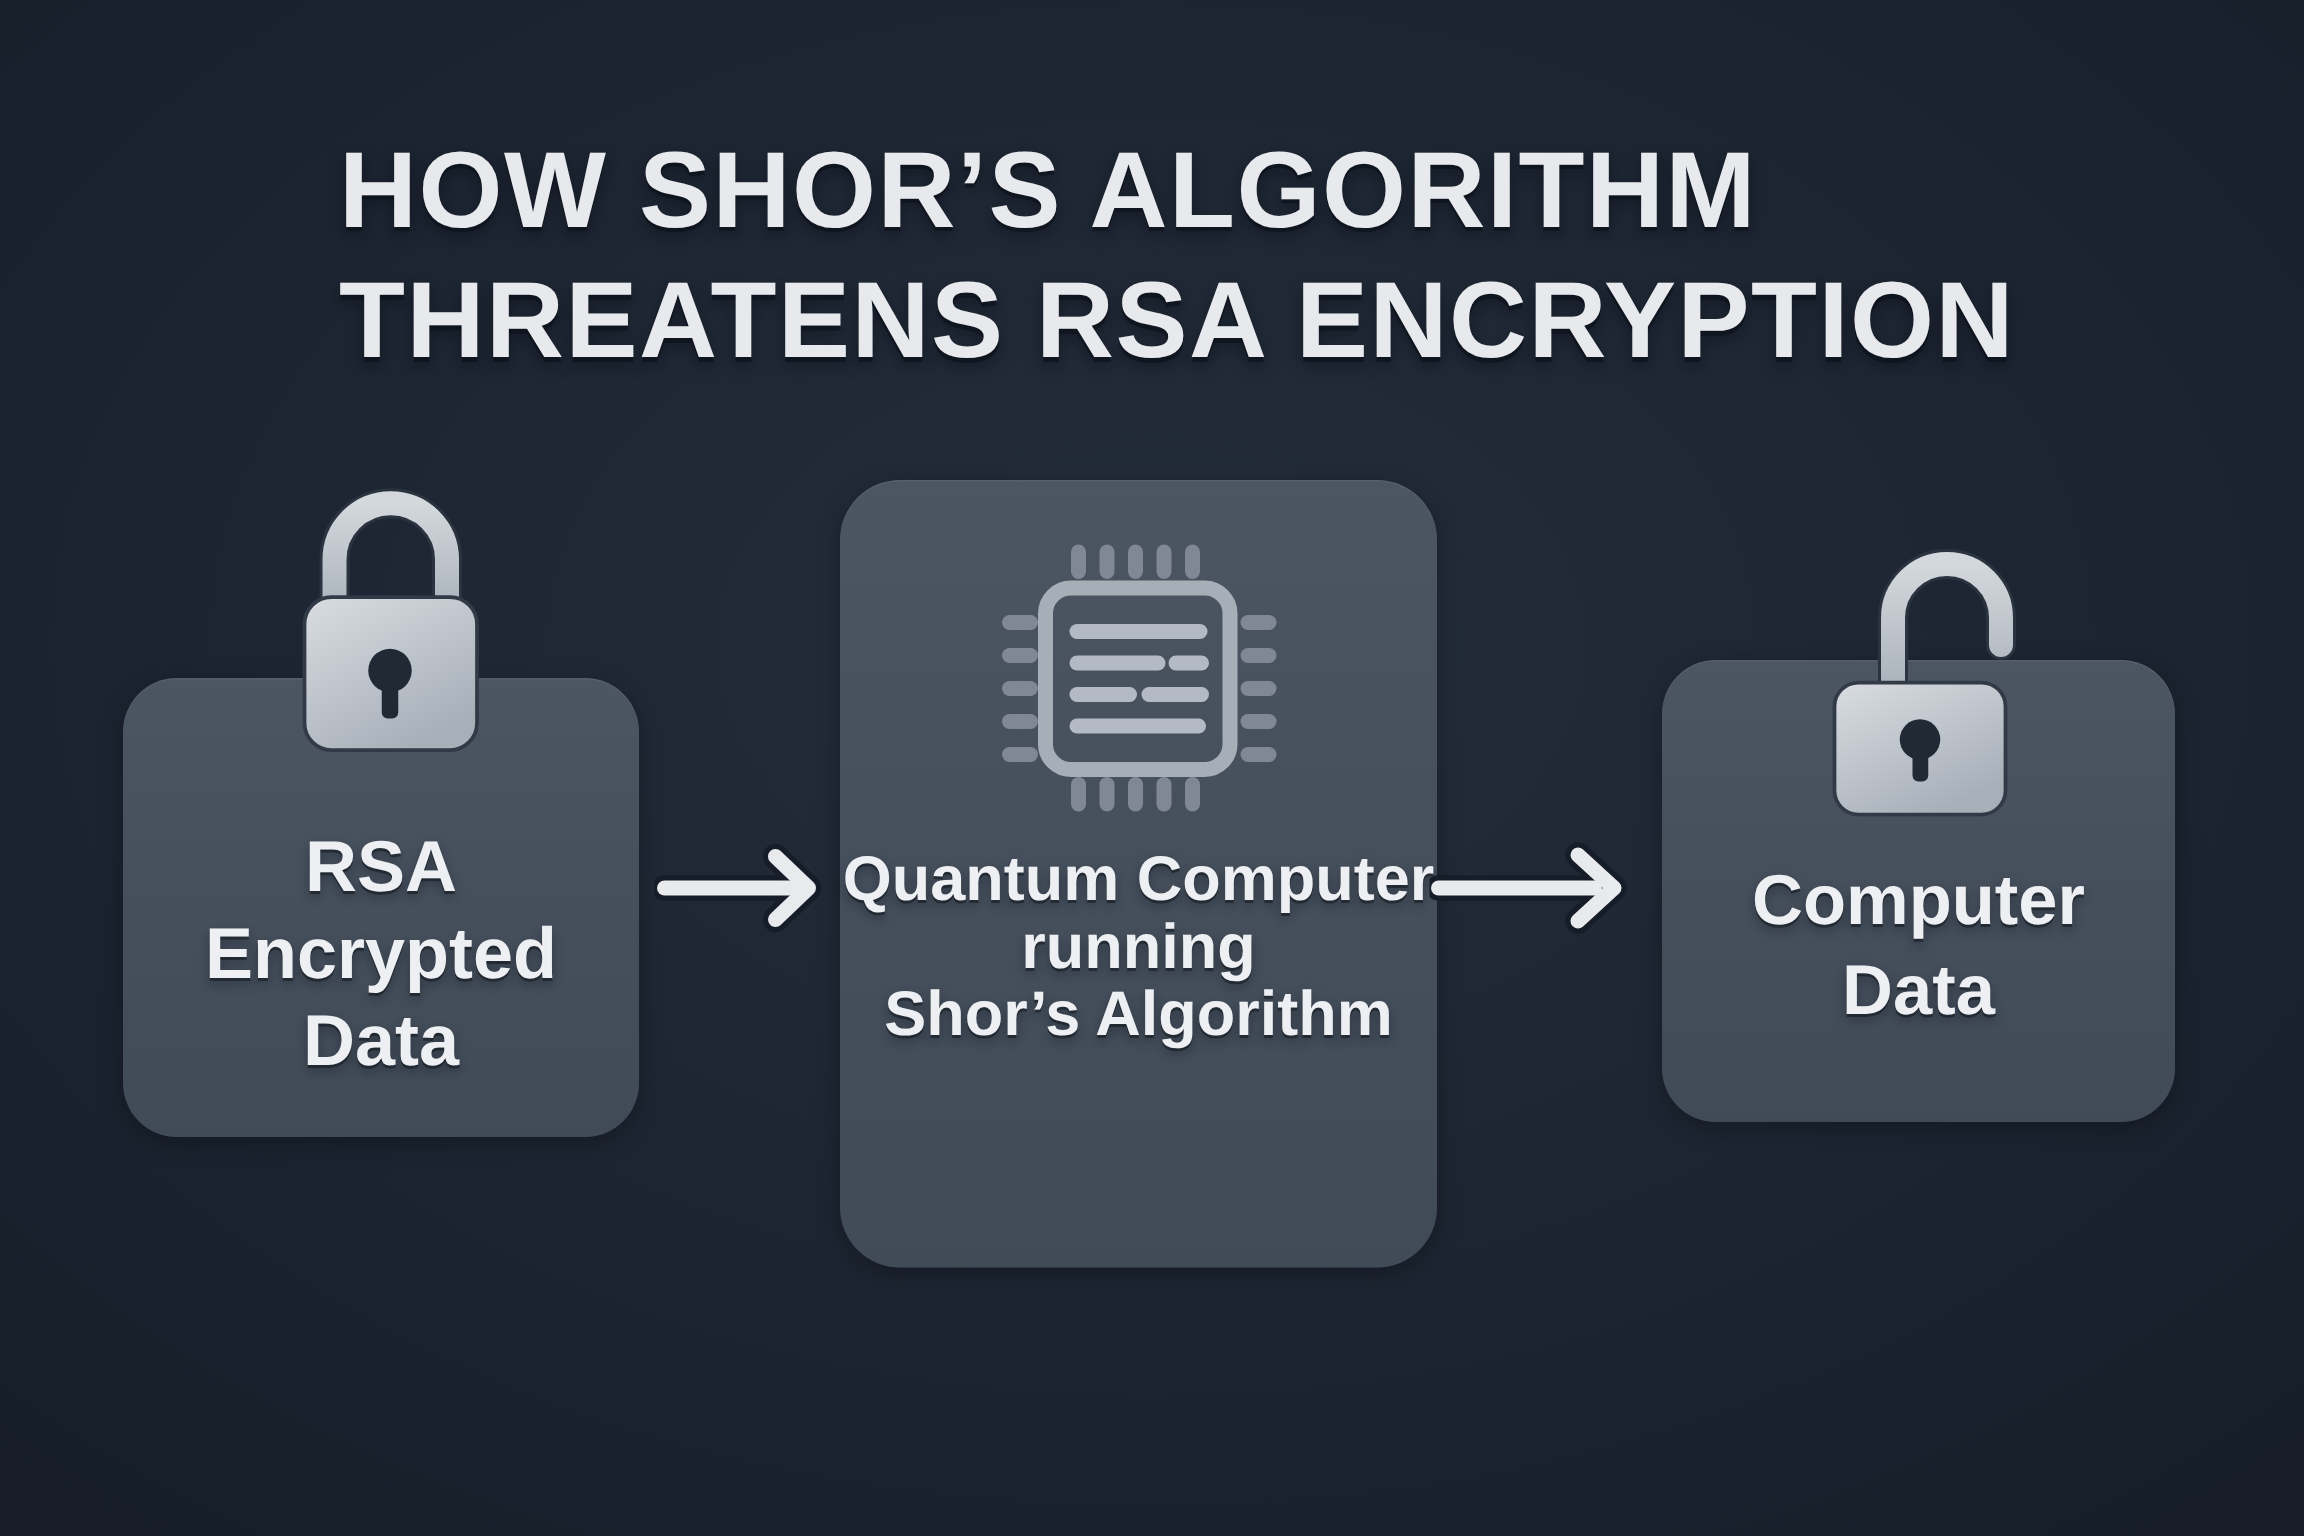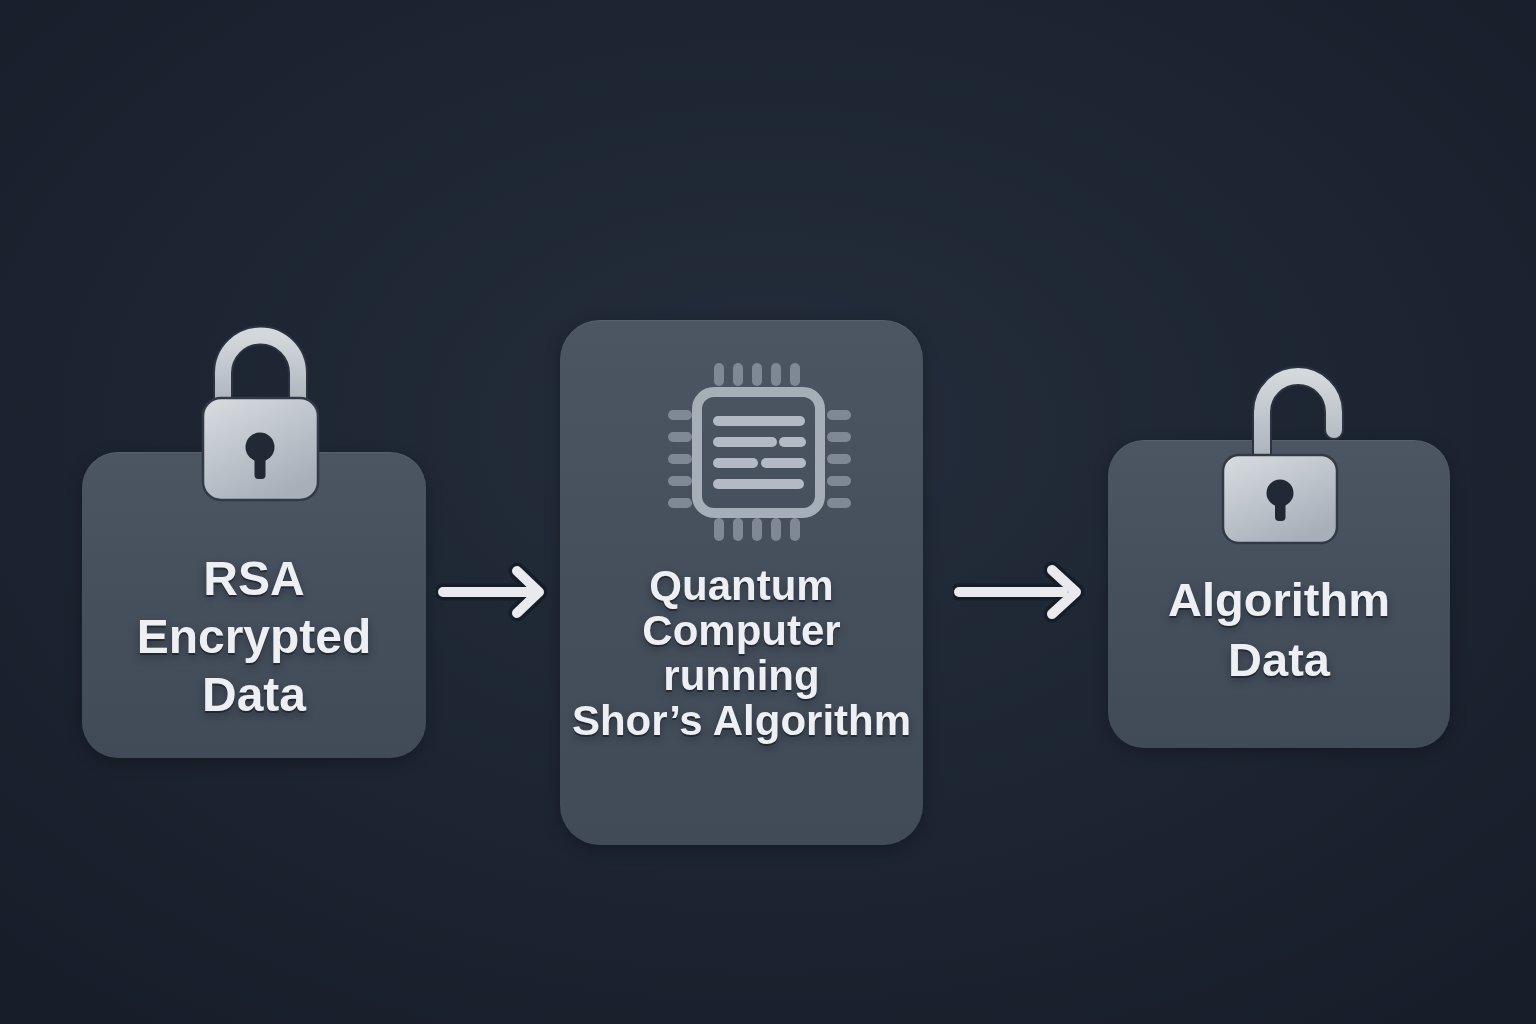--- a/index.html
+++ b/index.html
@@ -17,21 +17,21 @@
     color:#e7e9ec;
     text-shadow:0 3px 0 rgba(10,15,23,.55), 0 5px 10px rgba(8,12,20,.45);
     white-space:pre-line;
   }
   .node-box{
     position:absolute;
     background:linear-gradient(180deg,#4c5663 0%,#46505d 45%,#414b58 100%);
     box-shadow:0 4px 16px rgba(0,0,0,.28), inset 0 1px 0 rgba(255,255,255,.06);
   }
   .box-left{left:82px;top:452px;width:344px;height:306px;border-radius:36px;}
-  .box-mid{left:560px;top:320px;width:363px;height:525px;border-radius:40px;}
+  .box-mid{left:560px;top:320px;width:398px;height:525px;border-radius:40px;}
   .box-right{left:1108px;top:440px;width:342px;height:308px;border-radius:36px;}
   .node-label{
     position:absolute;left:0;right:0;
     text-align:center;
     color:#edeff2;font-weight:700;
     white-space:pre-line;
     text-shadow:0 2px 0 rgba(12,17,26,.5), 0 4px 8px rgba(10,14,22,.35);
   }
   .label-left{top:98px;font-size:48px;line-height:58px;}
   .label-mid{top:243px;font-size:42px;line-height:45px;}
@@ -43,20 +43,22 @@
     font-size:64px;letter-spacing:4px;
     text-shadow:0 3px 0 rgba(12,17,26,.5), 0 5px 9px rgba(10,14,22,.35);
   }
   .icon-abs{position:absolute;}
 </style>
 </head>
 <body>
 
 <div class="canvas">
 
+  <div class="title">HOW SHOR’S ALGORITHM
+THREATENS RSA ENCRYPTION</div>
 
   <div class="node-box box-left">
     <div class="node-label label-left">RSA
 Encrypted
 Data</div>
   </div>
 
   <svg class="icon-abs" style="left:195px;top:325px;" width="130" height="185" viewBox="0 0 130 185">
     <defs>
       <linearGradient id="lockBodyA" x1="0" y1="0" x2="0.6" y2="1">
@@ -131,21 +133,21 @@
       <path d="M6,32 L110,32"></path>
         <path d="M99,10 L123,32 L99,54"></path>
     </g>
     <g stroke="#e8eaed" stroke-width="10" stroke-linecap="round" stroke-linejoin="round" fill="none">
       <path d="M6,32 L110,32"></path>
         <path d="M99,10 L123,32 L99,54"></path>
     </g>
   </svg>
 
   <div class="node-box box-right">
-    <div class="node-label label-right">Algorithm
+    <div class="node-label label-right">Computer
 Data</div>
   </div>
 
   <svg class="icon-abs" style="left:1213px;top:360px;" width="140" height="190" viewBox="0 0 140 190">
     <defs>
       <linearGradient id="lockBodyB" x1="0" y1="0" x2="0.6" y2="1">
         <stop offset="0" stop-color="#d9dde1"></stop>
         <stop offset="1" stop-color="#a7afb9"></stop>
       </linearGradient>
       <linearGradient id="shackleB" x1="0" y1="0" x2="0" y2="1">

